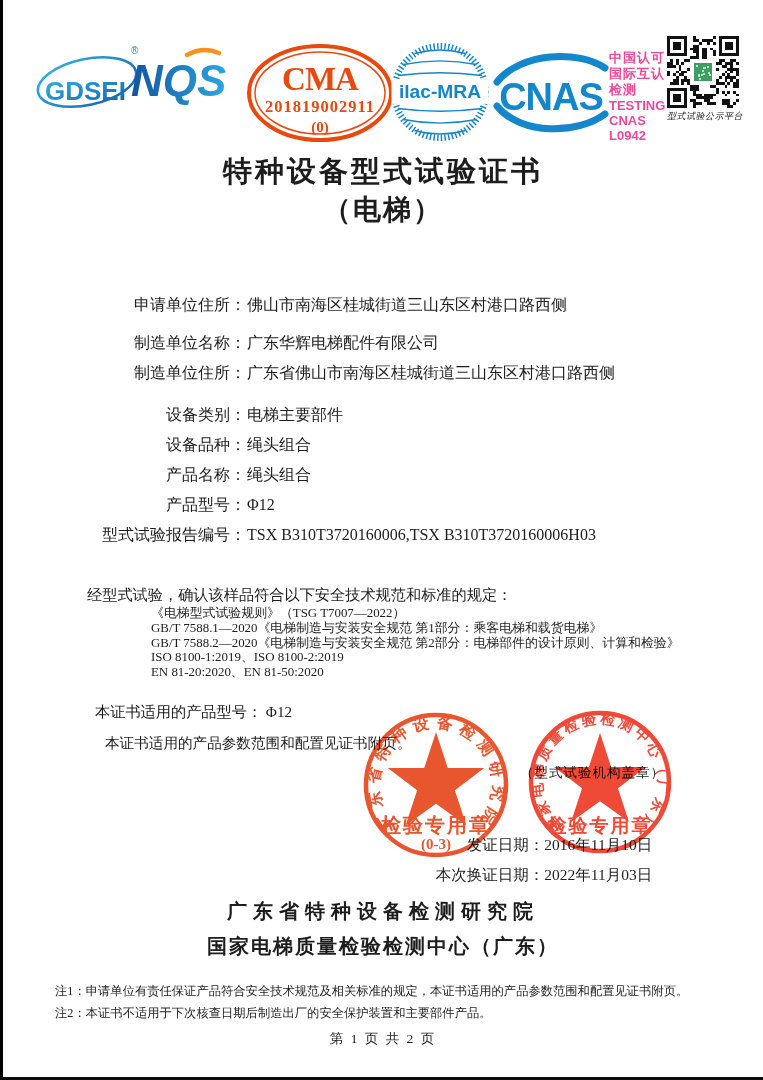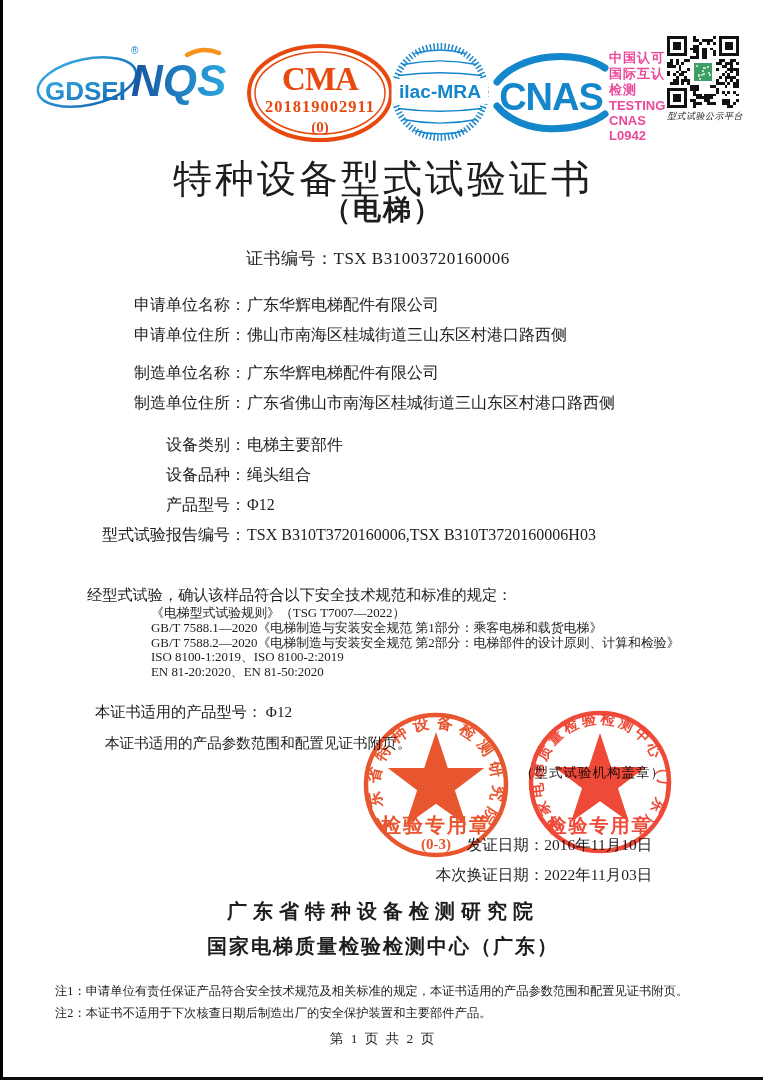--- a/index.html
+++ b/index.html
@@ -9,21 +9,21 @@
     border-left:3px solid #000;border-bottom:3px solid #0a0a0a;box-sizing:border-box;
   }
   .abs{position:absolute;}
   
   .accred-block{left:606px;top:50px;width:70px;color:#ec4899;font-family:"Liberation Sans","DejaVu Sans",sans-serif;}
   .accred-block .cn{font-size:13px;font-weight:bold;line-height:16px;letter-spacing:1px;}
   .accred-block .en{font-size:13px;font-weight:bold;line-height:15px;}
   .qr-wrap{left:664px;top:36px;width:76px;text-align:center;}
   .qr-caption{font-size:9px;margin-top:2px;letter-spacing:0.5px;color:#222;font-style:italic;}
   
-  .doc-title{left:0;top:152px;width:100%;text-align:center;font-size:39px;font-weight:400;letter-spacing:3px;}
+  .doc-title{left:0;top:152px;width:100%;text-align:center;font-size:29px;font-weight:700;letter-spacing:3px;}
   .doc-subtitle{left:0;top:191px;width:100%;text-align:center;font-size:28px;font-weight:700;letter-spacing:2px;}
   .cert-no{left:243px;top:247px;font-size:17px;letter-spacing:0.5px;}
   
   .fields{left:60px;top:290px;width:660px;}
   .field-row{height:30px;line-height:30px;font-size:16px;white-space:nowrap;}
   .field-row .lbl{display:inline-block;width:183px;text-align:right;}
   .field-row .val{margin-left:1px;}
   .gap8{margin-top:8px;} .gap12{margin-top:12px;}
   
   .comp-intro{left:84px;top:585px;font-size:15.2px;}
@@ -301,42 +301,39 @@
         <rect x="12.662221139669418" y="12.786503577232361" width="0.7" height="0.7" fill="#bfe3c9"></rect>
         <rect x="12.522971415519715" y="10.725260710716247" width="0.7" height="0.7" fill="#bfe3c9"></rect>
         <rect x="12.27494050860405" y="11.712648677825928" width="0.7" height="0.7" fill="#bfe3c9"></rect>
       </svg>
     <div class="qr-caption">型式试验公示平台</div>
   </div>
 
   <div class="abs doc-title">特种设备型式试验证书</div>
   <div class="abs doc-subtitle">（电梯）</div>
 
-  <div class="abs cert-no">
-    <span>证书编号：</span><span>TSX B31003720160006</span>
-  </div>
 
   <div class="abs fields">
-    <div class="field-row">
-      <span class="lbl">申请单位名称：</span><span class="val">广东华辉电梯配件有限公司</span>
-    </div>
     <div class="field-row">
       <span class="lbl">申请单位住所：</span><span class="val">佛山市南海区桂城街道三山东区村港口路西侧</span>
     </div>
     <div class="field-row gap8">
       <span class="lbl">制造单位名称：</span><span class="val">广东华辉电梯配件有限公司</span>
     </div>
     <div class="field-row">
       <span class="lbl">制造单位住所：</span><span class="val">广东省佛山市南海区桂城街道三山东区村港口路西侧</span>
     </div>
     <div class="field-row gap12">
       <span class="lbl">设备类别：</span><span class="val">电梯主要部件</span>
     </div>
     <div class="field-row">
       <span class="lbl">设备品种：</span><span class="val">绳头组合</span>
+    </div>
+    <div class="field-row">
+      <span class="lbl">产品名称：</span><span class="val">绳头组合</span>
     </div>
     <div class="field-row">
       <span class="lbl">产品型号：</span><span class="val">Φ12</span>
     </div>
     <div class="field-row">
       <span class="lbl">型式试验报告编号：</span><span class="val">TSX B310T3720160006,TSX B310T3720160006H03</span>
     </div>
   </div>
 
   <div class="abs comp-intro">经型式试验，确认该样品符合以下安全技术规范和标准的规定：</div>

